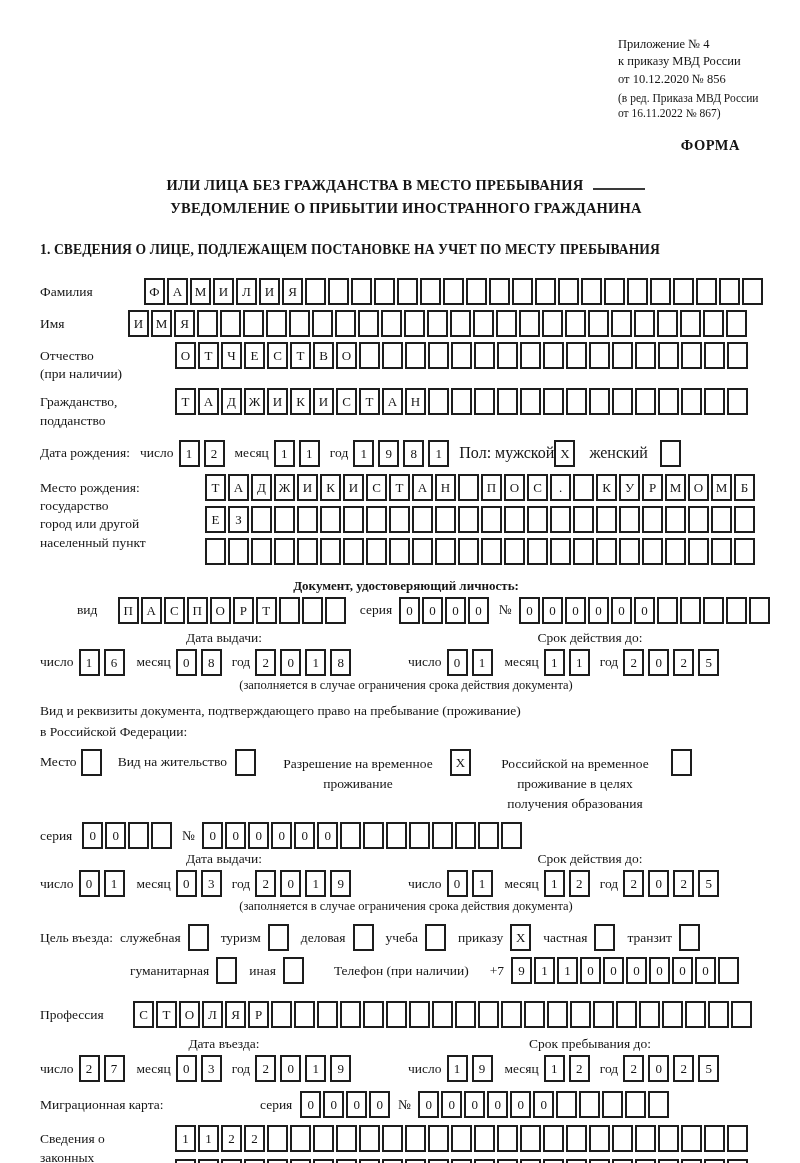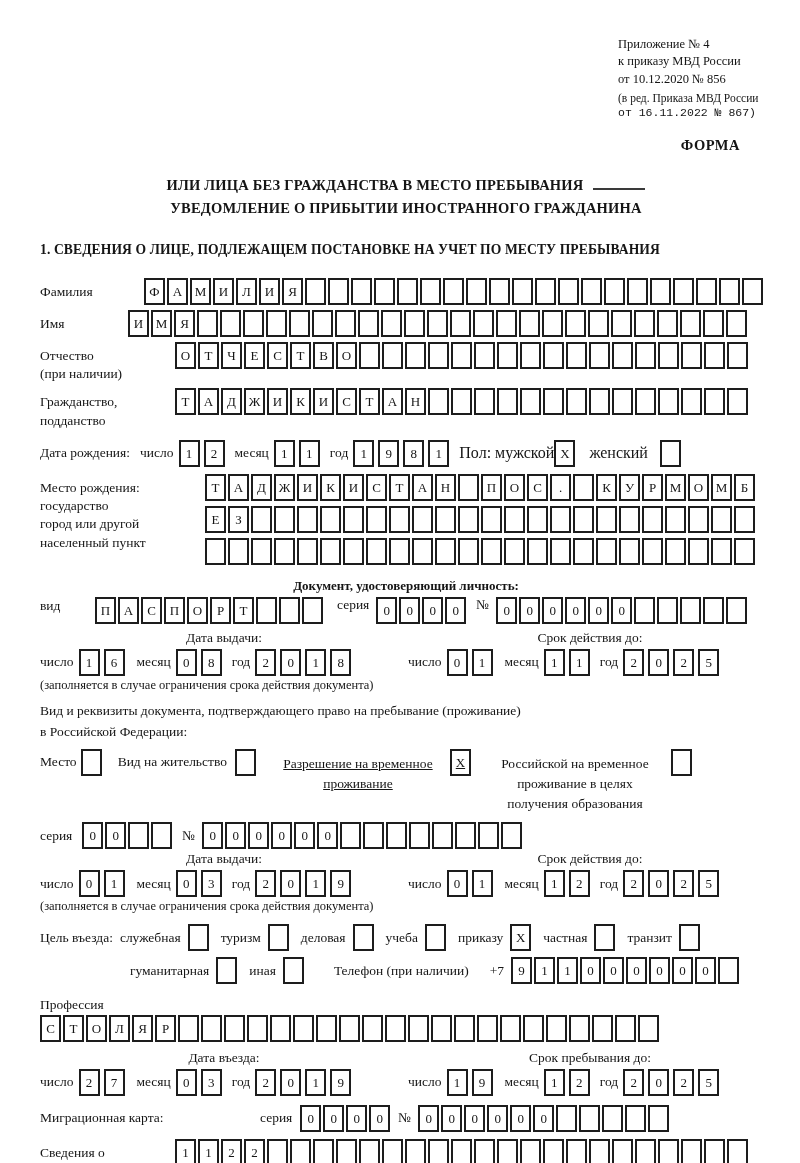--- a/index.html
+++ b/index.html
@@ -4,21 +4,21 @@
 <style>
   html,body{margin:0;padding:0;}
   body{
     width:800px;height:1163px;background:#ffffff;color:#151515;
     font-family:"Liberation Serif", serif;overflow:hidden;
   }
   .page{padding:36px 28px 0 40px;width:732px;}
   
   .hdr{margin-left:578px;font-size:12.5px;line-height:1.38;}
   .hdr .sub{font-size:11.5px;margin-top:3px;line-height:1.3;}
-  .hdr .sub + .sub{margin-top:0;font-family:Liberation Mono, monospace;}
+  .hdr .sub + .sub{margin-top:0;}
   .forma{text-align:right;padding-right:32px;font-weight:bold;font-size:14.5px;margin-top:16px;letter-spacing:.5px;}
   
   .title{margin-top:20px;text-align:center;font-weight:bold;font-size:14.5px;line-height:1.6;letter-spacing:.2px;}
   .blank-line{display:inline-block;width:52px;border-bottom:2.5px solid #3a3a3a;margin-left:10px;height:10px;}
   .sec1{margin-top:22px;font-weight:bold;font-size:13.6px;letter-spacing:.1px;}
   
   .row{display:flex;align-items:flex-start;margin-top:5px;}
   .lbl{font-size:13.5px;line-height:1.35;padding-top:5px;white-space:nowrap;}
   .w88{width:88px;}
   .w135{width:135px;}
@@ -35,21 +35,21 @@
   .twocol{display:flex;margin-top:6px;font-size:13.5px;}
   .col-l{width:368px;text-align:center;}
   .col-r{flex:1;text-align:center;}
   .dateline{display:flex;align-items:center;margin-top:3px;}
   .dgroup{display:flex;align-items:center;}
   .dgroup .dl{font-size:13.5px;margin-right:5px;white-space:nowrap;}
   .dgroup .boxes .cell{margin-right:4px;}
   .gap12{margin-left:12px;}
   .gap8{margin-left:8px;}
   .gap6{margin-left:6px;}
-  .note{font-size:12.5px;text-align:left;margin-top:2px;}
+  .note{font-size:12.5px;text-align:center;margin-top:2px;}
   .intro{font-size:13.5px;margin-top:8px;line-height:1.55;}
   
   .optrow{display:flex;align-items:flex-start;margin-top:6px;}
   .opt{display:flex;align-items:flex-start;}
   .opt .olabel{font-size:13.5px;padding-top:5px;white-space:nowrap;margin-right:8px;}
   .opt .olabel.wrap{white-space:normal;text-align:center;line-height:1.5;}
   .w170{width:168px;}
   .w180{width:176px;}
   
   .purpose{display:flex;align-items:center;margin-top:10px;flex-wrap:nowrap;}
@@ -330,21 +330,21 @@
           <span class="cell"></span>
           <span class="cell"></span>
           <span class="cell"></span>
           <span class="cell"></span>
         </div>
     </div>
   </div>
 
   <div class="docheading">Документ, удостоверяющий личность:</div>
 
-  <div class="row" style="margin-top:3px;align-items:flex-start;">
+  <div class="row" style="margin-top:3px;align-items:center;margin-left:37px;">
     <span class="dl lbl" style="padding-top:0;width:55px;">вид</span>
     <div class="boxes">
         <span class="cell">П</span>
         <span class="cell">А</span>
         <span class="cell">С</span>
         <span class="cell">П</span>
         <span class="cell">О</span>
         <span class="cell">Р</span>
         <span class="cell">Т</span>
         <span class="cell"></span>
@@ -431,21 +431,21 @@
       <div class="boxes">
           <span class="cell"></span>
         </div>
     </div>
     <div class="opt" style="margin-left:14px;">
       <span class="olabel" style="">Вид на жительство</span>
       <div class="boxes">
           <span class="cell"></span>
         </div>
     </div>
-    <div class="opt" style="margin-left:16px;text-decoration:underline;">
+    <div class="opt" style="margin-left:16px;">
       <span class="olabel wrap w170">Разрешение на временное проживание</span>
       <div class="boxes">
           <span class="cell">X</span>
         </div>
     </div>
     <div class="opt" style="margin-left:14px;">
       <span class="olabel wrap w180">Российской на временное проживание в целях получения образования</span>
       <div class="boxes">
           <span class="cell"></span>
         </div>
@@ -575,21 +575,21 @@
         <span class="cell">0</span>
         <span class="cell">0</span>
         <span class="cell">0</span>
         <span class="cell">0</span>
         <span class="cell">0</span>
         <span class="cell">0</span>
         <span class="cell"></span>
       </div>
   </div>
 
-  <div class="row" style="margin-top:7px;flex-direction:column;">
+  <div class="row" style="margin-top:17px;">
     <div class="lbl w95">Профессия</div>
     <div class="boxes">
         <span class="cell">С</span>
         <span class="cell">Т</span>
         <span class="cell">О</span>
         <span class="cell">Л</span>
         <span class="cell">Я</span>
         <span class="cell">Р</span>
         <span class="cell"></span>
         <span class="cell"></span>

